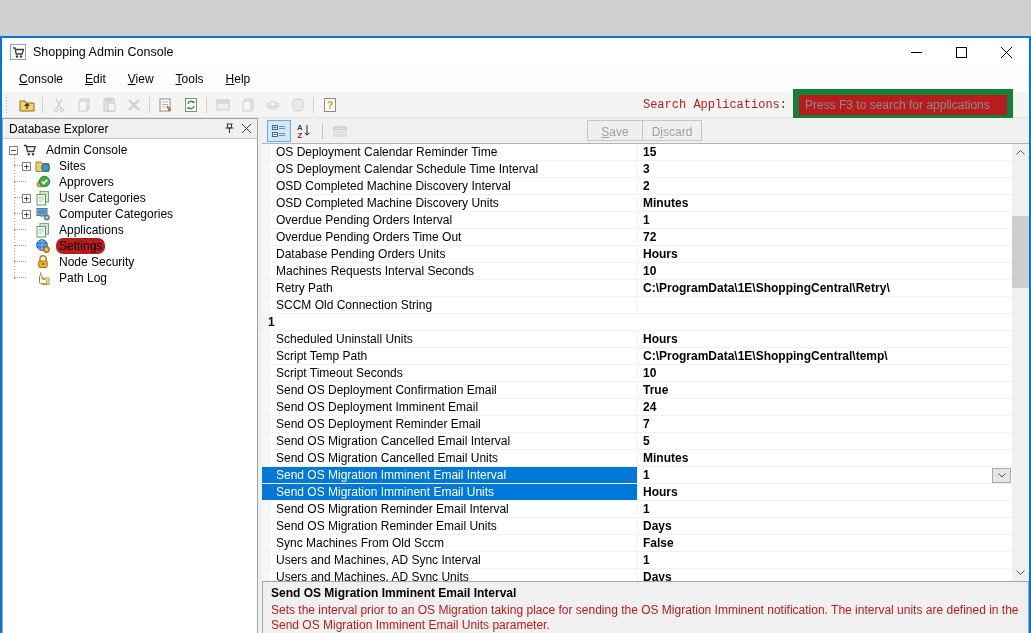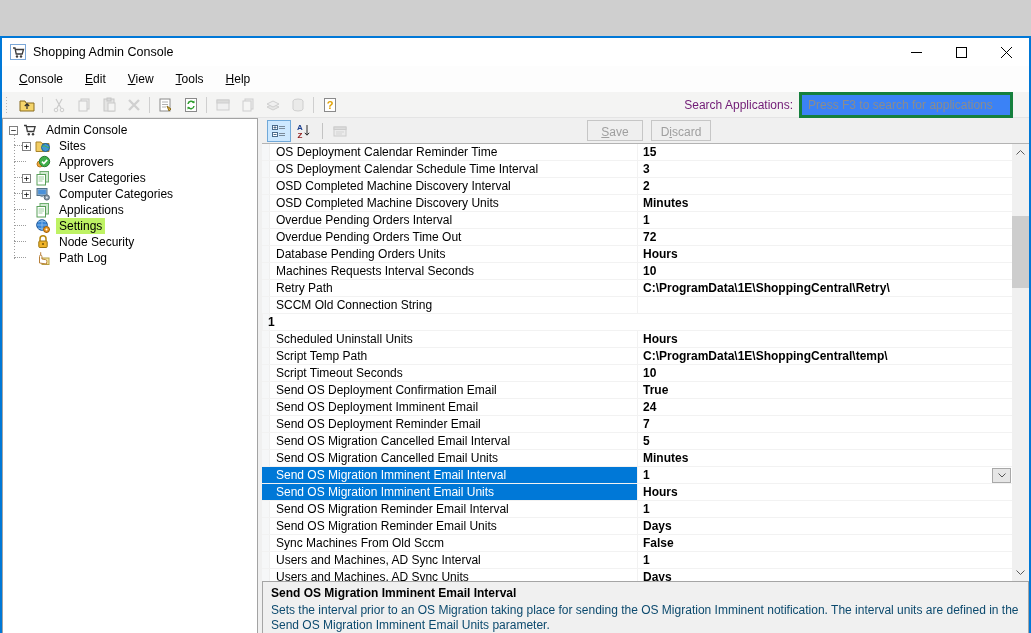--- a/index.html
+++ b/index.html
@@ -17,77 +17,77 @@
   .menubar{height:26px;display:flex;align-items:center;background:#fdfdfd;padding-left:6px;}
   .menu-item{padding:4px 11px;cursor:default;}
   .menu-item u{text-decoration:underline;}
 
   
   .toolbar{height:26px;background:#f4f4f3;display:flex;align-items:center;border-bottom:1px solid #e4e4e4;padding-left:2px;box-sizing:border-box;}
   .grip{width:5px;height:16px;margin:0 4px 0 1px;background-image:repeating-linear-gradient(to bottom,#b9b9b9 0 1px,transparent 1px 3px);background-size:1px 100%;background-repeat:repeat-y;background-position:1px 0;}
   .tb-btn{width:23px;height:22px;display:flex;align-items:center;justify-content:center;border:1px solid transparent;border-radius:2px;}
   .tb-sep{width:1px;height:16px;background:#cfcfcf;margin:0 3px;}
   .search-group{margin-left:auto;display:flex;align-items:center;margin-right:16px;}
-  .search-label{margin-right:6px;color:#701a75;}
-  .search-input{width:196px;height:20px;border:3px solid #15803d;background:#3b82f6;padding:0 6px;font:12px "Liberation Sans",sans-serif;color:#000;}
+  .search-label{margin-right:6px;color:#b91c1c;font-family:Liberation Mono, monospace;}
+  .search-input{width:196px;height:20px;border:6px solid #15803d;background:#b91c1c;padding:0 6px;font:12px "Liberation Sans",sans-serif;color:#000;}
   .search-input::placeholder{color:#8c8c8c;}
 
   
   .main{display:flex;height:526px;background:#f0f0f0;}
   .sidebar{width:256px;box-sizing:border-box;border:1px solid #a3a3a3;background:#fff;display:flex;flex-direction:column;}
   .sidebar-header{height:19px;flex:0 0 auto;background:#f0f0f0;border-bottom:1px solid #cbcbcb;display:flex;align-items:center;padding:0 4px 0 6px;}
   .sidebar-title{font-size:12px;}
   .header-actions{margin-left:auto;display:flex;align-items:center;gap:8px;padding-right:2px;}
   .tree{flex:1;position:relative;padding-top:3px;overflow:hidden;}
   .tree-vline{position:absolute;left:11px;top:16px;height:124px;width:1px;
     background-image:repeating-linear-gradient(to bottom,#9c9c9c 0 1px,transparent 1px 3px);}
   .tree-item{height:16px;display:flex;align-items:center;position:relative;}
   .tree-item.lvl0{padding-left:6px;}
   .tree-item.lvl1{padding-left:11px;}
   .stub{height:1px;border-top:1px dotted #9c9c9c;flex:0 0 auto;}
   .expander{width:9px;height:9px;box-sizing:border-box;border:1px solid #808080;background:#fff;
     font-size:9px;line-height:6px;text-align:center;flex:0 0 auto;margin-right:4px;font-family:"DejaVu Sans Mono",monospace;}
   .exp-spacer{width:13px;flex:0 0 auto;}
   .tree-icon{width:16px;height:16px;margin-right:5px;flex:0 0 auto;}
   .tree-label{padding:1px 3px;white-space:nowrap;}
-  .tree-label.selected{background:#bef264;}
+  .tree-label.selected{background:#b91c1c;border-radius:7px;}
   .splitter{width:4px;background:#f0f0f0;}
 
   
   .content{flex:1;display:flex;flex-direction:column;min-width:0;}
   .grid-toolbar{height:26px;flex:0 0 auto;background:#f0f0f0;border-bottom:1px solid #b3b3b3;display:flex;align-items:center;position:relative;padding-left:5px;box-sizing:border-box;}
   .pg-btn{width:22px;height:20px;display:flex;align-items:center;justify-content:center;border:1px solid transparent;margin-right:1px;}
   .pg-btn.active{background:#cde8ff;border:1px solid #70a8d8;}
   .pg-sep{width:1px;height:16px;background:#c3c3c3;margin:0 5px;}
   .cmd-btn{position:absolute;top:2px;height:21px;box-sizing:border-box;background:#efefef;border:1px solid #c6c6c6;
     color:#9f9f9f;font:12px "Liberation Sans",sans-serif;text-align:center;padding:4px;}
   .cmd-btn u{text-decoration:underline;}
   #save-btn{left:325px;width:56px;}
-  #discard-btn{left:389px;width:60px;}
+  #discard-btn{left:380px;width:60px;}
 
   .grid{position:relative;flex:1;background:#fff;overflow:hidden;}
   .grid-indent{position:absolute;left:0;top:0;bottom:0;width:7px;background:#f6f7f8;border-right:1px solid #efefef;}
   .grid-rows{position:absolute;left:0;right:17px;top:0;bottom:0;}
   .grid-row{height:17px;box-sizing:border-box;display:flex;align-items:center;border-bottom:1px solid #f2f2f2;}
   .cell-name{width:375px;flex:0 0 auto;box-sizing:border-box;height:100%;display:flex;align-items:center;
     padding-left:14px;position:relative;white-space:nowrap;overflow:hidden;}
   .cell-name.selected{background:#0078d7;color:#fff;}
   .cell-value{flex:1;height:100%;display:flex;align-items:center;box-sizing:border-box;border-left:1px solid #f2f2f2;
     padding-left:5px;font-weight:bold;white-space:nowrap;overflow:hidden;}
   .combo-btn{margin-left:auto;margin-right:1px;width:19px;height:15px;box-sizing:border-box;background:#e6e6e6;
     border:1px solid #a8a8a8;display:flex;align-items:center;justify-content:center;font-weight:normal;}
 
   .vscroll{position:absolute;right:0;top:0;bottom:0;width:17px;background:#f0f0f0;}
   .scroll-btn{position:absolute;left:0;width:17px;height:17px;display:flex;align-items:center;justify-content:center;}
   .scroll-btn.up{top:0;} .scroll-btn.down{bottom:0;}
   .scroll-thumb{position:absolute;left:0;width:17px;top:72px;height:72px;background:#cdcdcd;}
 
   .desc{height:63px;flex:0 0 auto;box-sizing:border-box;background:#f0f0f0;border:1px solid #a5a5a5;border-bottom:none;padding:4px 9px 0 8px;}
   .desc-title{font-weight:bold;margin-bottom:3px;}
-  .desc-body{line-height:15px;color:#0c4a6e;}
+  .desc-body{line-height:15px;color:#b91c1c;}
 
   
   .statusbar{height:14px;background:#f0f0f0;border-top:1px solid #dcdcdc;box-sizing:border-box;display:flex;align-items:center;justify-content:flex-end;position:relative;}
   .status-cell{height:100%;box-sizing:border-box;border-left:1px solid #c6c6c6;display:flex;align-items:center;justify-content:flex-end;
     width:112px;padding:0 8px;margin-right:14px;}
   .resize-grip{position:absolute;right:2px;bottom:2px;width:10px;height:10px;
     background-image:radial-gradient(#a9a9a9 1px,transparent 1.2px);background-size:4px 4px;background-position:bottom right;}
   svg{display:block;}
 </style>
 </head>
@@ -242,20 +242,35 @@
         </span>
       </span>
     <div class="search-group">
       <span class="search-label">Search Applications:</span>
       <input class="search-input" type="text" placeholder="Press F3 to search for applications" style="">
     </div>
   </div>
 
   <div class="main">
     <div class="sidebar">
+      <div class="sidebar-header">
+        <span class="sidebar-title">Database Explorer</span>
+        <span class="header-actions">
+          <span>
+            <svg width="9" height="11" viewBox="0 0 9 11">
+                <path d="M1.5 1 h6 M2.5 1 v4 h4 v-4 M0.5 5 h8 M4.5 5 v5" fill="none" stroke="#3a3a3a"></path>
+              </svg>
+          </span>
+          <span>
+            <svg width="9" height="9" viewBox="0 0 9 9">
+                <path d="M0 0 L9 9 M9 0 L0 9" stroke="#3a3a3a"></path>
+              </svg>
+          </span>
+        </span>
+      </div>
       <div class="tree" id="tree">
         <div class="tree-vline"></div>
       <div class="tree-item lvl0">
             <span class="expander">−</span>
             <span class="tree-icon">
               <svg width="16" height="16" viewBox="0 0 16 16">
                 <path d="M2 3.5 h2.2 l1.2 6 h6.3 l1.4 -4.8 H5" fill="none" stroke="#3c3c3c" stroke-width="1.3"></path>
                 <circle cx="6.8" cy="12.3" r="1.2" fill="#3c3c3c"></circle>
                 <circle cx="11" cy="12.3" r="1.2" fill="#3c3c3c"></circle>
               </svg>

